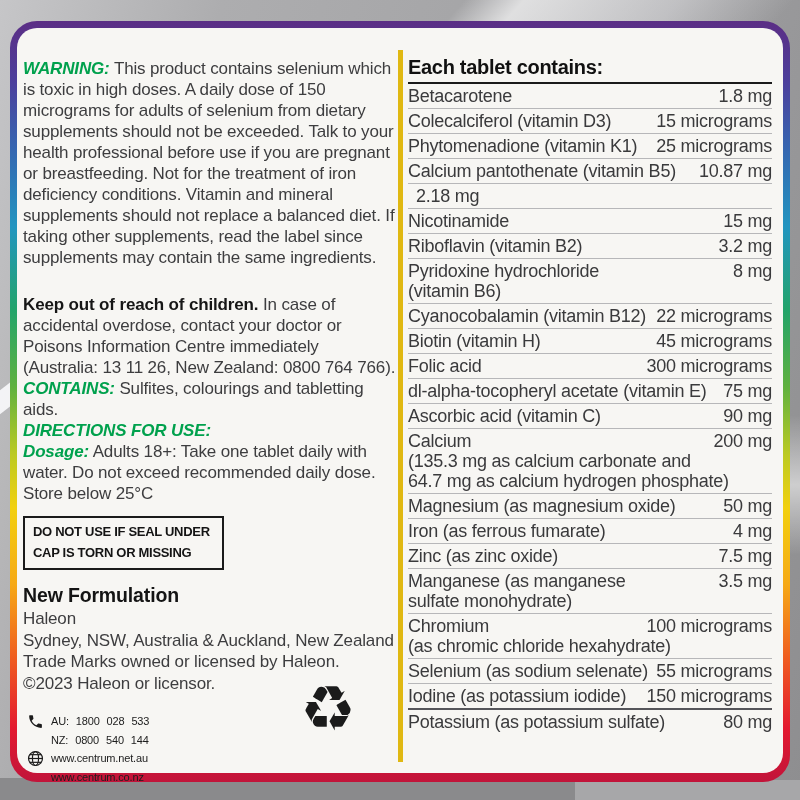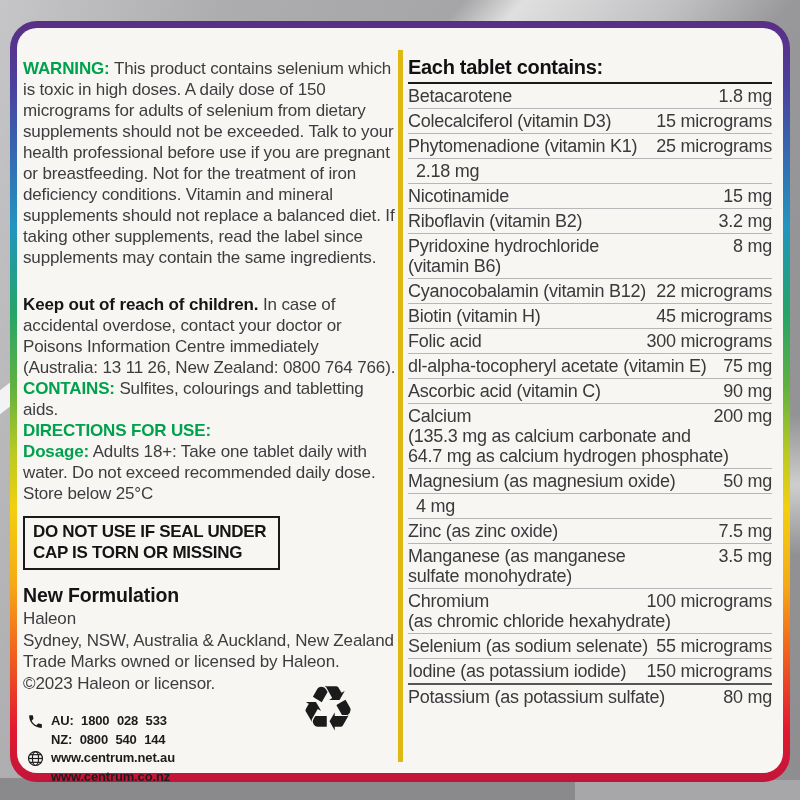--- a/index.html
+++ b/index.html
@@ -23,28 +23,28 @@
     background:linear-gradient(180deg,
       #5b2e85 0%, #4c3f9c 8%, #3567b1 17%, #2295c0 27%, #23a46a 38%,
       #5fb13f 48%, #bcca22 57%, #f2d00f 64%, #f6a916 74%, #ef5a20 84%,
       #e31930 93%, #c1143a 100%);}
   .label-inner{position:absolute;left:7px;top:7px;right:7px;bottom:9px;background:#f7f6f3;border-radius:20px;}
 
   
   .left-col{position:absolute;left:6px;top:30px;width:374px;color:#3d3d3f;
     font-size:17px;line-height:21px;letter-spacing:-0.15px;}
   .left-col p{margin:0;}
-  .green{color:#00a14d;font-weight:bold;}
+  .green{color:#00a14d;font-weight:bold;font-style:italic;}
   .blk{color:#161616;font-weight:bold;}
   .mb-gap{margin-bottom:26px !important;}
   .seal-box{display:inline-block;border:2.5px solid #1a1a1a;margin:12px 0 13px 0;padding:3px 12px 5px 8px;
-    color:#141414;font-weight:bold;font-size:17px;line-height:21px;letter-spacing:-0.3px;}
+    color:#141414;font-weight:bold;font-size:13px;line-height:21px;letter-spacing:-0.3px;}
   .new-form{font-size:19.5px;line-height:24px;color:#141414;font-weight:bold;margin-bottom:1px !important;}
   .addr{line-height:21.5px;}
-  .contact{margin-top:18px;color:#1c1c1c;font-weight:bold;font-size:13px;line-height:18.5px;word-spacing:4px;}
+  .contact{margin-top:18px;color:#1c1c1c;font-weight:normal;font-size:11px;line-height:18.5px;word-spacing:4px;}
   .contact .c-row{display:flex;align-items:flex-start;}
   .c-icon{width:24px;flex:0 0 24px;padding-top:1px;margin-left:4px;}
   .recycle{position:absolute;left:283px;top:650px;font-size:62px;line-height:62px;color:#1b1b1b;
     font-family:"DejaVu Sans",sans-serif;}
 
   
   .divider{position:absolute;left:381px;top:22px;width:4.5px;height:712px;background:#e0b812;}
 
   
   .table{position:absolute;left:391px;top:26px;width:364px;color:#3a3a3c;}
@@ -147,20 +147,26 @@
             </div>
           </div>
           <div class="trow">
             <div class="row-line">
               <span class="rname">Phytomenadione (vitamin K1)</span>
               <span class="rvalue">25 micrograms</span>
             </div>
           </div>
           <div class="trow">
             <div class="row-line">
+              <span class="rname">Calcium pantothenate (vitamin B5)</span>
+              <span class="rvalue">10.87 mg</span>
+            </div>
+          </div>
+          <div class="trow">
+            <div class="row-line">
               <span class="rvalue">2.18 mg</span>
             </div>
           </div>
           <div class="trow">
             <div class="row-line">
               <span class="rname">Nicotinamide</span>
               <span class="rvalue">15 mg</span>
             </div>
           </div>
           <div class="trow">
@@ -215,20 +221,21 @@
             <div class="rsub">64.7 mg as calcium hydrogen phosphate)</div>
           </div>
           <div class="trow">
             <div class="row-line">
               <span class="rname">Magnesium (as magnesium oxide)</span>
               <span class="rvalue">50 mg</span>
             </div>
           </div>
           <div class="trow">
             <div class="row-line">
+              <span class="rname">Iron (as ferrous fumarate)</span>
               <span class="rvalue">4 mg</span>
             </div>
           </div>
           <div class="trow">
             <div class="row-line">
               <span class="rname">Zinc (as zinc oxide)</span>
               <span class="rvalue">7.5 mg</span>
             </div>
           </div>
           <div class="trow">

